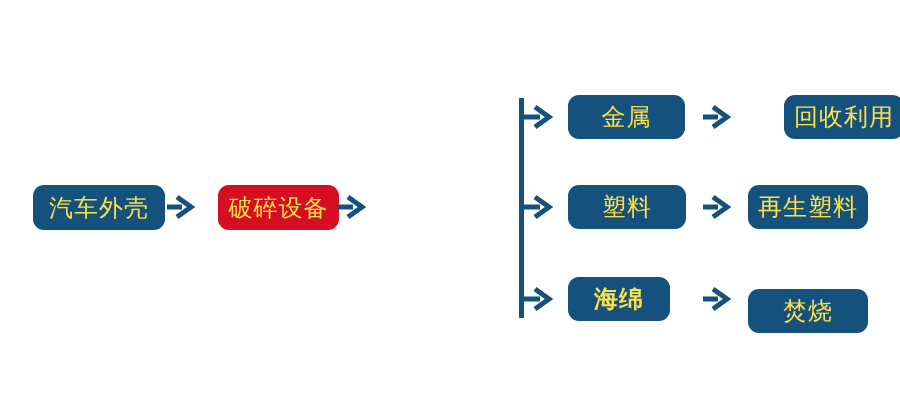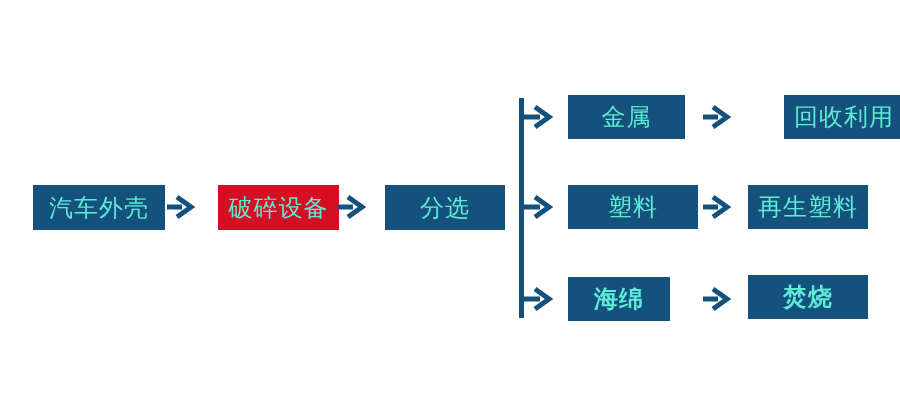--- a/index.html
+++ b/index.html
@@ -14,41 +14,42 @@
     height: 411px;
     background: #ffffff;
     overflow: hidden;
   }
   .node {
     position: absolute;
     display: flex;
     align-items: center;
     justify-content: center;
     background: #15517d;
-    color: #5eead4;
+    color: #fde047;
     font-size: 24px;
     line-height: 1;
     letter-spacing: 1px;
     white-space: nowrap;
     user-select: none;
+    border-radius: 11px;
   }
   .node.red { background: #d60e23; }
 
   
   .n-source   { left: 33px;  top: 185px; width: 132px; height: 45px; }
   .n-crusher  { left: 206px; top: 185px; width: 121px; height: 45px; margin-left: 12px; }
   .n-sorting  { left: 385px; top: 185px; width: 120px; height: 45px; }
 
   
   .n-metal     { left: 568px; top: 95px;  width: 117px; height: 44px; }
   .n-recycle   { left: 784px; top: 95px;  width: 120px; height: 44px; }
-  .n-plastic   { left: 568px; top: 185px; width: 130px; height: 44px; }
+  .n-plastic   { left: 568px; top: 185px; width: 118px; height: 44px; }
   .n-replastic { left: 748px; top: 185px; width: 120px; height: 44px; }
   .n-sponge    { left: 568px; top: 277px; width: 102px; height: 44px; font-weight: bold; }
-  .n-burn      { left: 748px; top: 275px; width: 120px; height: 44px; font-weight: bold; }
+  .n-burn      { left: 748px; top: 289px; width: 120px; height: 44px; }
 
   .arrow {
     position: absolute;
     width: 30px;
     height: 28px;
   }
   .a-main-1   { left: 165px; top: 193px; }
   .a-main-2   { left: 336px; top: 193px; }
   .a-branch-1 { left: 523px; top: 103px; }
   .a-branch-2 { left: 523px; top: 193px; }
@@ -78,21 +79,20 @@
     <path d="M12 4 L26 14 L12 24" stroke="#15517d" stroke-width="5" fill="none" stroke-linejoin="miter"></path>
   </svg>
 
   <div class="node red n-crusher">破碎设备</div>
 
   <svg class="arrow a-main-2" viewBox="0 0 30 28">
     <path d="M2 14 H17" stroke="#15517d" stroke-width="5" fill="none"></path>
     <path d="M12 4 L26 14 L12 24" stroke="#15517d" stroke-width="5" fill="none" stroke-linejoin="miter"></path>
   </svg>
 
-  <div class="node n-sorting">分选</div>
 
   <div class="vline"></div>
 
   <svg class="arrow a-branch-1" viewBox="0 0 30 28">
     <path d="M0 14 H17" stroke="#15517d" stroke-width="5" fill="none"></path>
     <path d="M12 4 L26 14 L12 24" stroke="#15517d" stroke-width="5" fill="none" stroke-linejoin="miter"></path>
   </svg>
   <svg class="arrow a-branch-2" viewBox="0 0 30 28">
     <path d="M0 14 H17" stroke="#15517d" stroke-width="5" fill="none"></path>
     <path d="M12 4 L26 14 L12 24" stroke="#15517d" stroke-width="5" fill="none" stroke-linejoin="miter"></path>

